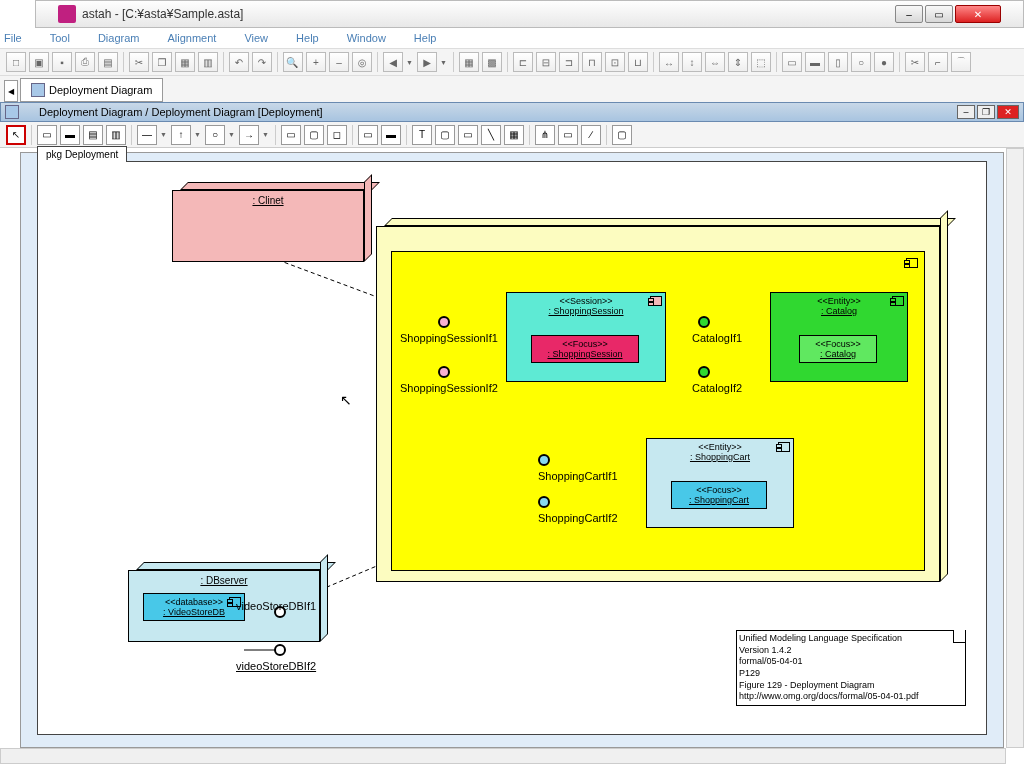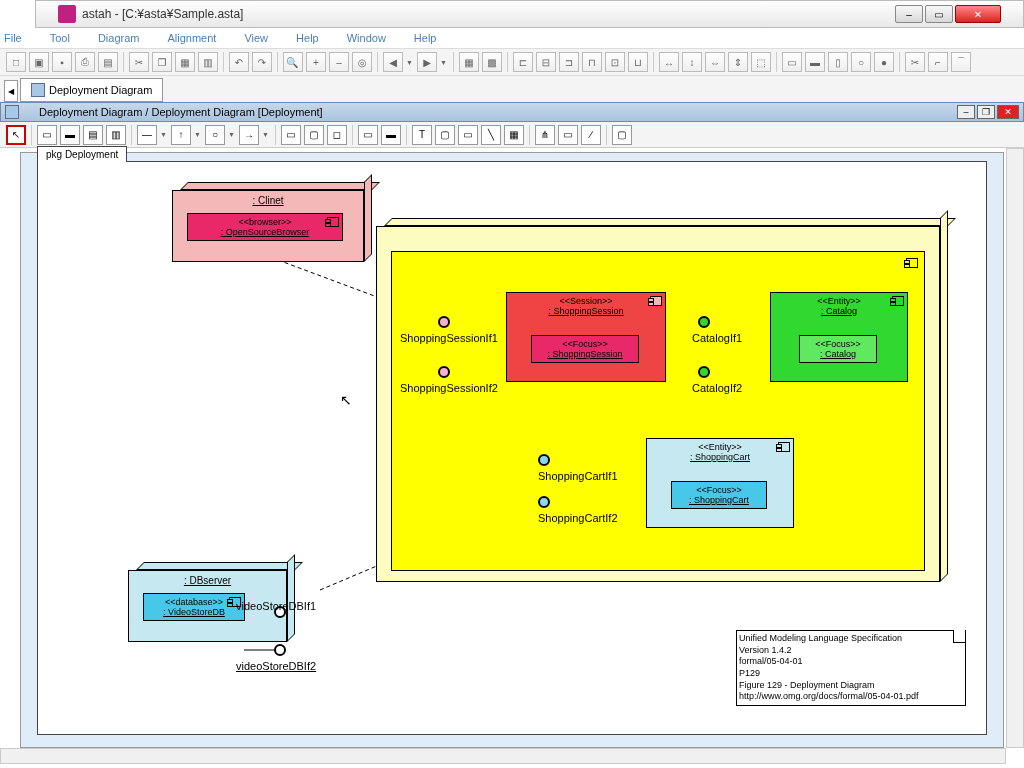--- a/index.html
+++ b/index.html
@@ -47,21 +47,21 @@
 .cursor { position: absolute; left: 302px; top: 230px; font-size: 14px; }
 
 
 .node3d { position: absolute; }
 .node3d .top { position: absolute; left: 8px; top: -8px; right: -8px; height: 8px; background: inherit; border: 1px solid #000; transform: skewX(-45deg); transform-origin: bottom left; }
 .node3d .side { position: absolute; right: -8px; top: -8px; bottom: 0; width: 8px; background: inherit; border: 1px solid #000; transform: skewY(-45deg); transform-origin: top left; }
 .node3d .face { position: relative; width: 100%; height: 100%; border: 1px solid #000; background: inherit; padding: 4px 8px; }
 .node3d .ntitle { text-align: center; font-size: 10px; text-decoration: underline; margin-bottom: 4px; }
 
 .client { left: 90px; top: 28px; width: 192px; height: 72px; background: #f4b8b8; margin-left: 44px; }
-.dbserver { left: 90px; top: 408px; width: 159px; height: 72px; background: #c6e8f0; }
+.dbserver { left: 90px; top: 408px; width: 192px; height: 72px; background: #c6e8f0; }
 .appserver { left: 338px; top: 64px; width: 564px; height: 356px; background: #fcfcc0; }
 
 .component { position: absolute; border: 1px solid #000; padding: 3px 6px; font-size: 9px; text-align: center; }
 .component .ctitle { text-decoration: underline; }
 .comp-icon { position: absolute; right: 3px; top: 3px; width: 12px; height: 10px; border: 1px solid #000; }
 .comp-icon::before { content: ''; position: absolute; left: -3px; top: 1px; width: 4px; height: 2px; border: 1px solid #000; background: inherit; }
 .comp-icon::after { content: ''; position: absolute; left: -3px; top: 5px; width: 4px; height: 2px; border: 1px solid #000; background: inherit; }
 
 .container { position: absolute; border: 1px solid #000; background: #ffff00; }
 .container .chdr { text-align: center; font-size: 10px; padding: 4px; }
@@ -231,25 +231,20 @@
 
         <line x1="206" y1="450" x2="242" y2="450" stroke="#000"></line>
         <line x1="206" y1="488" x2="242" y2="488" stroke="#000"></line>
       </svg>
 
       <div class="node3d client">
         <div class="top"></div>
           <div class="side"></div>
         <div class="face">
           <div class="ntitle">: Clinet</div>
-          <div class="component" style="left:14px;top:22px;width:156px;background:#e82868;color:#000;">
-            <div class="comp-icon" style="background:#e82868;"></div>
-            <div>&lt;&lt;browser&gt;&gt;</div>
-            <div class="ctitle">: OpenSourceBrowser</div>
-          </div>
         </div>
       </div>
 
       <div class="node3d dbserver">
         <div class="top"></div>
           <div class="side"></div>
         <div class="face">
           <div class="ntitle">: DBserver</div>
           <div class="component" style="left:14px;top:22px;width:102px;background:#48c8e8;">
             <div class="comp-icon" style="background:#48c8e8;"></div>
@@ -264,21 +259,21 @@
       <div class="iface-label" style="left:198px;top:498px;text-decoration:underline;">videoStoreDBIf2</div>
 
       <div class="node3d appserver">
         <div class="top"></div>
           <div class="side"></div>
         <div class="face">
 
           <div class="container" style="left:14px;top:24px;right:14px;bottom:10px;">
             <div class="comp-icon" style="right:6px;top:6px;background:#ffff00;"></div>
 
-            <div class="component" style="left:114px;top:40px;width:160px;height:90px;background:#ef4444;">
+            <div class="component" style="left:114px;top:40px;width:160px;height:90px;background:#5eead4;">
               <div class="comp-icon" style="background:#f4b8b8;"></div>
               <div>&lt;&lt;Session&gt;&gt;</div>
               <div class="ctitle">: ShoppingSession</div>
               <div class="component" style="left:24px;top:42px;width:108px;background:#e82868;">
                 <div>&lt;&lt;Focus&gt;&gt;</div>
                 <div class="ctitle">: ShoppingSession</div>
               </div>
             </div>
 
             <div class="component" style="left:378px;top:40px;width:138px;height:90px;background:#30d830;">

